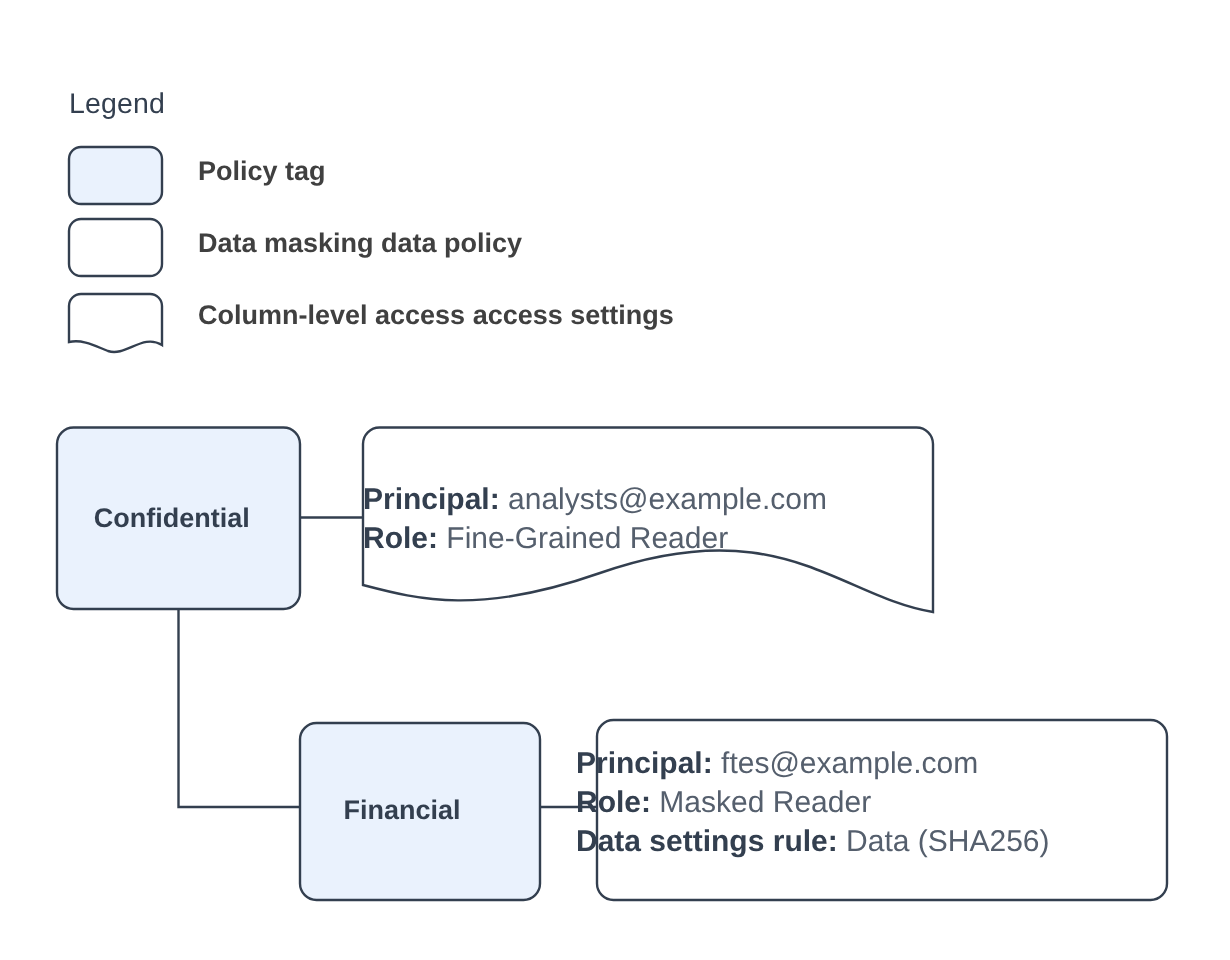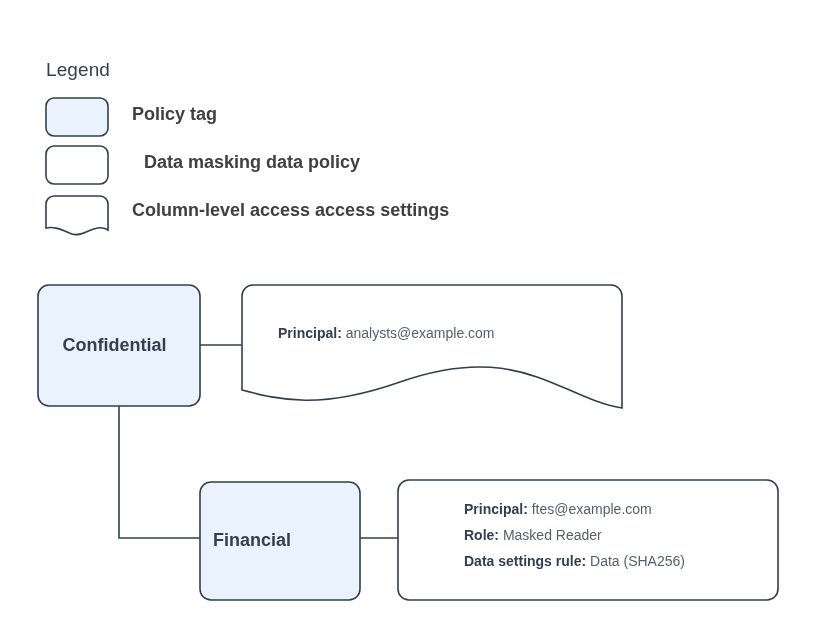--- a/index.html
+++ b/index.html
@@ -39,63 +39,62 @@
 
   .legend-label {
     position: absolute;
     left: 132px;
     font-size: 18px;
     font-weight: bold;
     color: #404040;
     white-space: nowrap;
   }
   #legend-row-0 .legend-label  { top: 104px; }
-  #legend-row-1 .legend-label  { top: 152px; margin-left: 12px; }
+  #legend-row-1 .legend-label  { top: 152px; }
   #legend-row-2 .legend-label  { top: 200px; }
 
   
   .node-label {
     position: absolute;
     font-size: 18px;
     font-weight: bold;
     color: #333f4f;
     text-align: center;
     white-space: nowrap;
   }
 
   #label-confidential {
     left: 38px;
     top: 335px;
     width: 153px;
   }
   #label-financial {
-    left: 184px;
+    left: 200px;
     top: 530px;
     width: 136px;
   }
 
   
   .callout-text {
     position: absolute;
-    font-size: 14px;
+    font-size: 20px;
     color: #555f6d;
     line-height: 26px;
     white-space: nowrap;
-    padding-left: 36px;
   }
   .callout-text .k {
     font-weight: bold;
     color: #333f4f;
   }
   #callout-text-confidential {
     left: 242px;
     top: 320px;
   }
   #callout-text-financial {
-    left: 428px;
+    left: 384px;
     top: 496px;
   }
 </style>
 </head>
 <body>
 
 <svg id="canvas" viewBox="0 0 820 640" width="820" height="640" xmlns="http://www.w3.org/2000/svg">
 
   <g fill="none" stroke="#333f4f" stroke-width="1.6">
     <path d="M200,345 H242"></path>
@@ -142,20 +141,24 @@
 
 <div class="node-label" id="label-confidential">Confidential</div>
 
 <div class="node-label" id="label-financial">Financial</div>
 
 <div class="callout-text" id="callout-text-confidential">
   <div>
     <span class="k">Principal:</span>
     <span>analysts@example.com</span>
   </div>
+  <div>
+    <span class="k">Role:</span>
+    <span>Fine-Grained Reader</span>
+  </div>
 </div>
 
 <div class="callout-text" id="callout-text-financial">
   <div>
     <span class="k">Principal:</span>
     <span>ftes@example.com</span>
   </div>
   <div>
     <span class="k">Role:</span>
     <span>Masked Reader</span>

